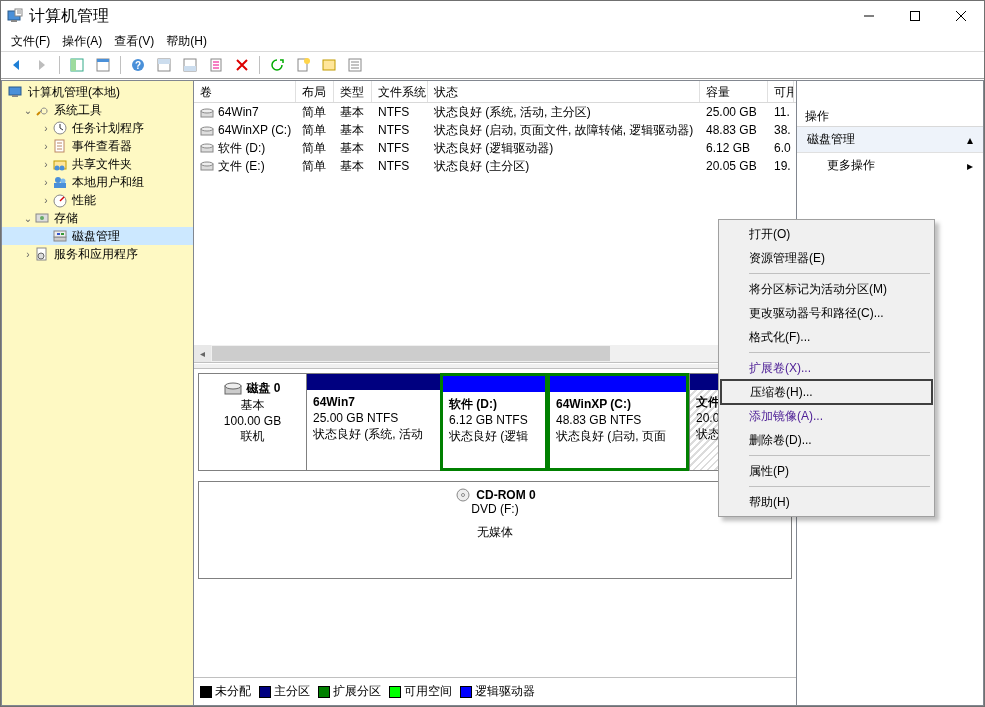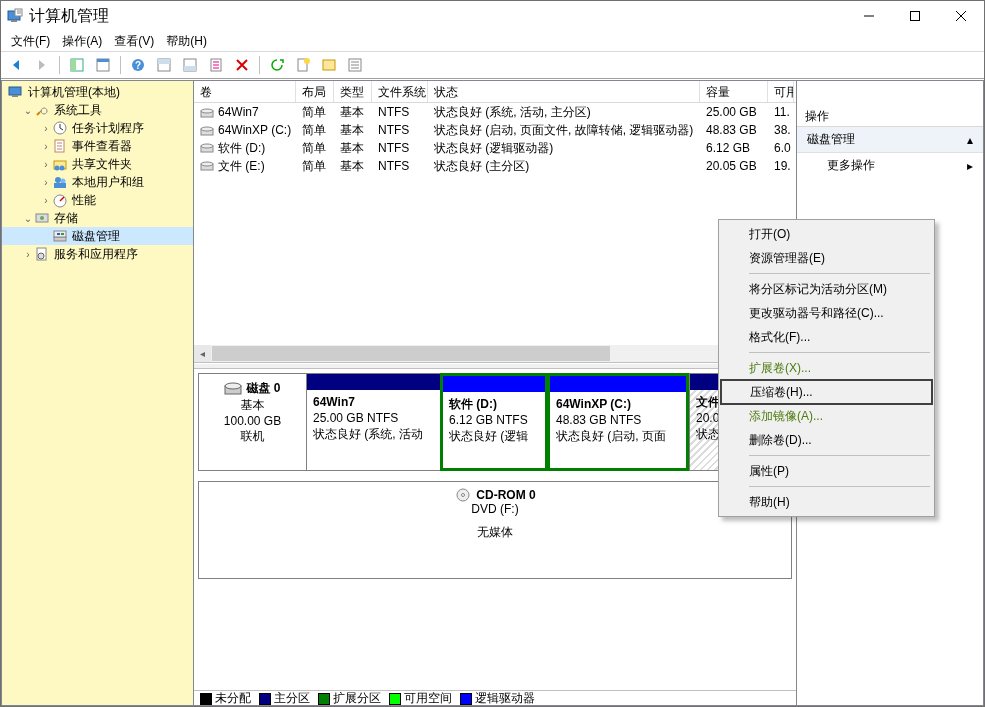--- a/index.html
+++ b/index.html
@@ -64,33 +64,33 @@
   .part:first-child { border-left:none; }
   .part .pheader { height:16px; }
   .part .pbody { flex:1; padding:4px 6px; font-size:12px; line-height:1.35; overflow:hidden; white-space:nowrap; }
   .part .pbody .pname { font-weight:bold; }
   .part.primary .pheader { background:#000080; }
   .part.logical .pheader { background:#0000ff; }
   .part.logical { border:3px solid #008000; margin:-1px 0 -1px -1px; }
   .part.hatched .pbody { background:repeating-linear-gradient(135deg,#fff 0,#fff 3px,#dcdcdc 3px,#dcdcdc 5px); }
 
   
-  .legend { height:15px; border-top:1px solid #c0c0c0; display:flex; align-items:center; gap:8px; padding:0 6px; background:#fff;font-family:Liberation Serif, serif; }
+  .legend { height:28px; border-top:1px solid #c0c0c0; display:flex; align-items:center; gap:8px; padding:0 6px; background:#fff;font-family:Liberation Serif, serif; }
   .legend .sw { width:12px; height:12px; border:1px solid #000; display:inline-block; vertical-align:middle; margin-right:3px; }
 
   
   .rightpanel { width:187px; border:1px solid #828790; border-left:none; display:flex; flex-direction:column; background:#fff; }
   .rightpanel .ah { height:22px; padding:3px 8px; border-bottom:1px solid #d9d9d9;margin-top:24px; }
   .rightpanel .acat { background:#eef3fa; padding:4px 10px; display:flex; justify-content:space-between; align-items:center; border-bottom:1px solid #e0e0e0; }
   .rightpanel .ai { padding:4px 10px 4px 30px; display:flex; justify-content:space-between; align-items:center; }
 
   
   .ctxmenu { position:absolute; top:218px; left:717px; width:217px; background:#f0f0f0; border:1px solid #a0a0a0; box-shadow:4px 4px 4px rgba(0,0,0,.25); padding:2px; z-index:10; }
   .ctxmenu .ci { height:24px; display:flex; align-items:center; padding:0 24px 0 28px; }
-  .ctxmenu .ci.disabled { color:#4d7c0f;text-align:right; }
+  .ctxmenu .ci.disabled { color:#4c1d95;text-align:right; }
   .ctxmenu .ci.hl { border:2px solid #404040; height:26px; margin:-1px; }
   .ctxmenu .csep { height:1px; background:#c0c0c0; margin:3px 2px 3px 28px; }
 
   
   svg { display:block; }
 
   .col-vol, .c-vol { width:102px; }
   .col-layout, .c-layout { width:38px; }
   .col-type, .c-type { width:38px; }
   .col-fs, .c-fs { width:56px; }

